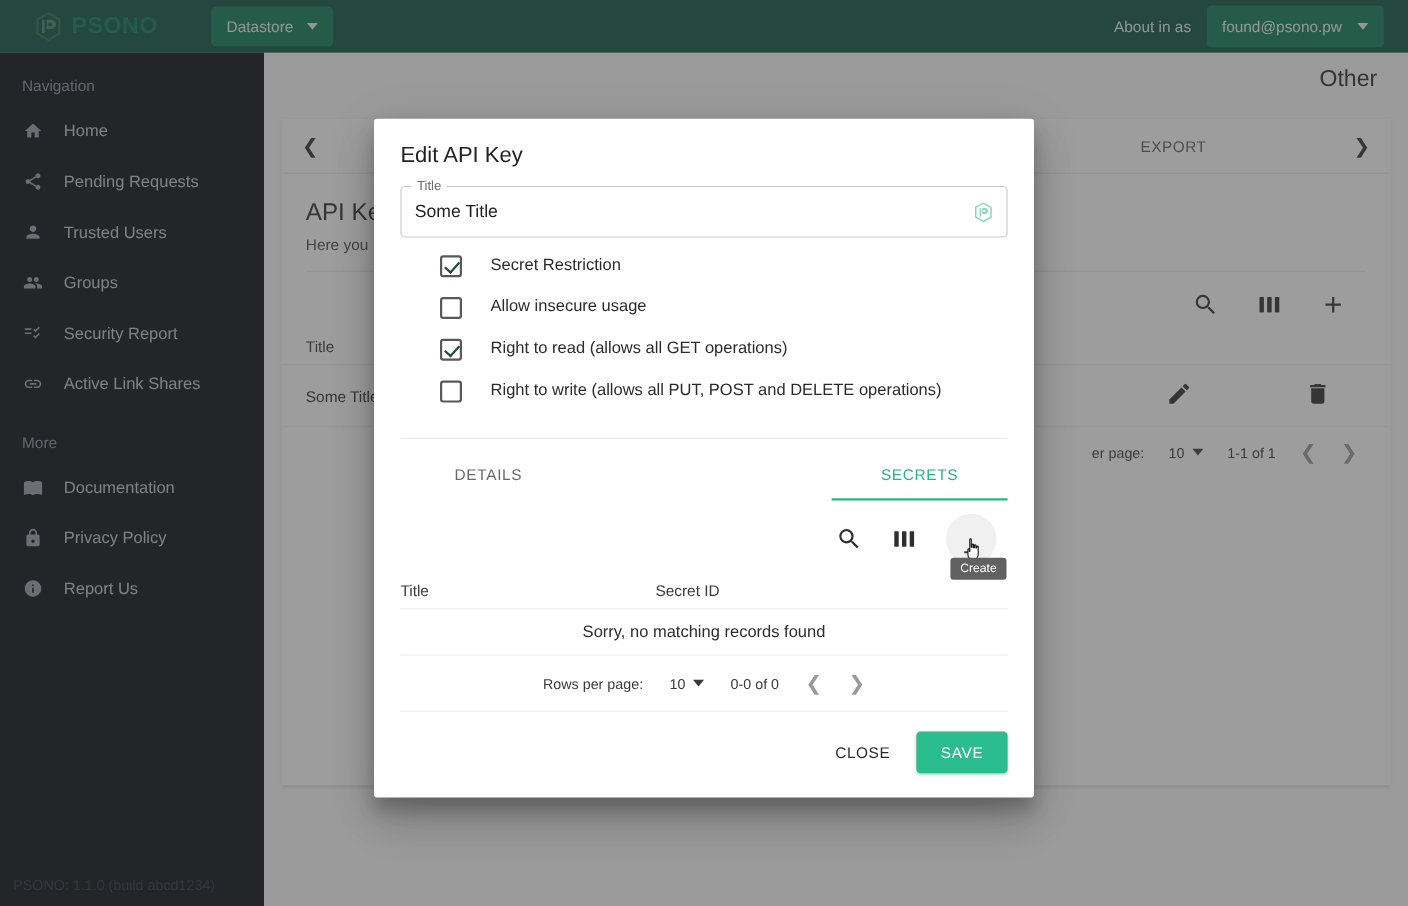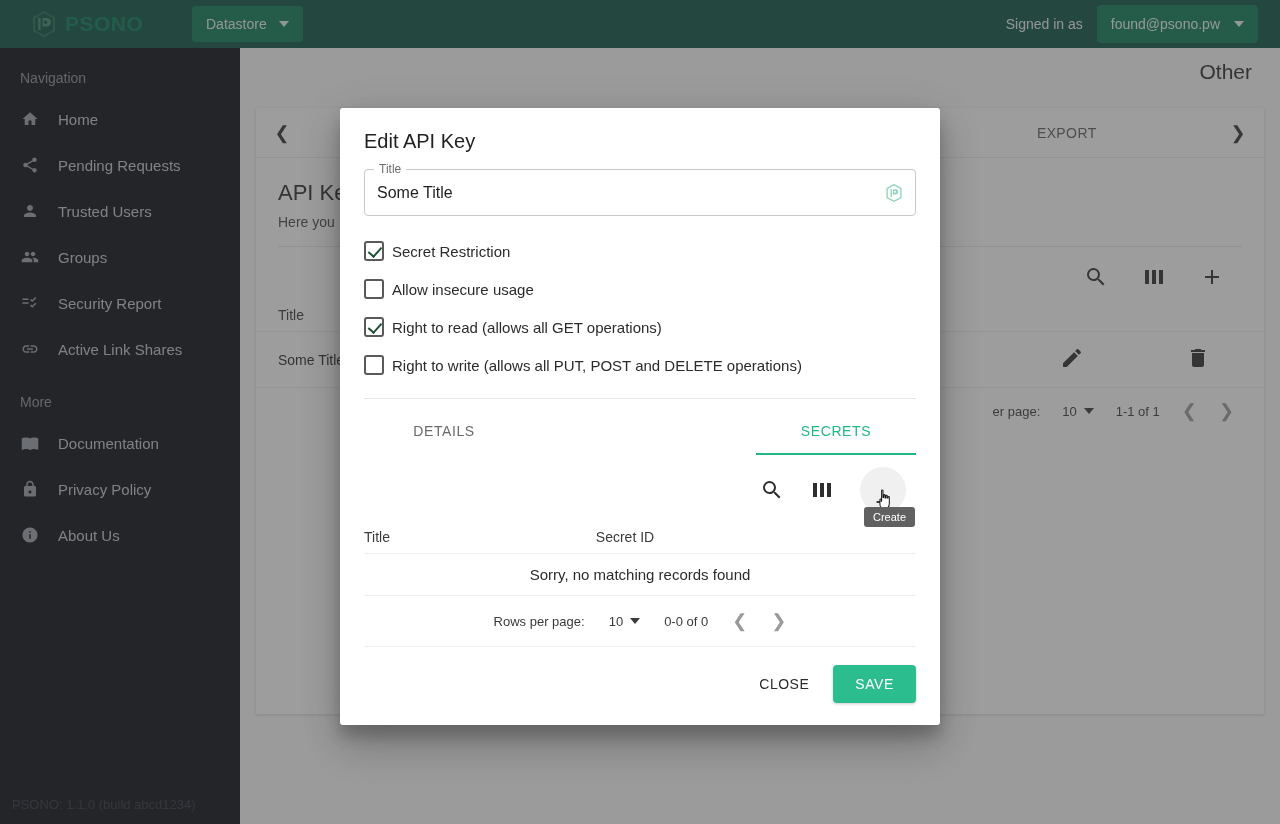--- a/index.html
+++ b/index.html
@@ -104,21 +104,21 @@
     font-size: 12px; color: #6d6d6d;
   }
   .field-input {
     border: none; outline: none; flex: 1; font-size: 16px; color: #1f1f1f;
     font-family: "Liberation Sans", sans-serif; background: transparent;
   }
   .field-icon { width: 18px; height: 18px; color: #8fd6b9; }
   .field-icon svg { width: 18px; height: 18px; display:block; }
 
   .checks { padding-top: 16px; }
-  .check-row { display: flex; align-items: center; gap: 8px; height: 38px; cursor: pointer; }
+  .check-row { display: flex; gap: 26px; height: 38px; cursor: pointer; margin-left: 36px; }
   .cbox {
     width: 20px; height: 20px; border: 2px solid #595959; border-radius: 3px;
     background: #fff; position: relative; flex: none;
   }
   .cbox.on::after {
     content: ""; position: absolute; left: 5px; top: 1px; width: 6px; height: 11px;
     border: solid #1f4f35; border-width: 0 2px 2px 0; transform: rotate(42deg);
   }
   .check-label { font-size: 15px; color: #2b2b2b; }
 
@@ -181,21 +181,21 @@
       </span>
       <span class="brand-text">PSONO</span>
     </div>
 
     <button class="ds-btn">
       <span>Datastore</span>
       <span class="caret"></span>
     </button>
 
     <div class="topbar-right">
-      <span class="signed-in">Signed in as</span>
+      <span class="signed-in">About in as</span>
       <button class="user-btn">
         <span>found@psono.pw</span>
         <span class="caret"></span>
       </button>
     </div>
   </div>
 
   <div class="sidebar">
     <div class="nav-caption">Navigation</div>
 
@@ -265,21 +265,21 @@
           </svg>
         </span>
       <span>Privacy Policy</span>
     </div>
     <div class="nav-item">
       <span class="nav-icon">
           <svg viewBox="0 0 24 24">
             <path d="M12 2C6.48 2 2 6.48 2 12s4.48 10 10 10 10-4.48 10-10S17.52 2 12 2zm1 15h-2v-6h2v6zm0-8h-2V7h2v2z"></path>
           </svg>
         </span>
-      <span>About Us</span>
+      <span>Report Us</span>
     </div>
 
     <div class="version">PSONO: 1.1.0 (build abcd1234)</div>
   </div>
 
   <div class="content">
     <div class="other-label">Other</div>
 
     <div class="card">
       <div class="tabstrip">

